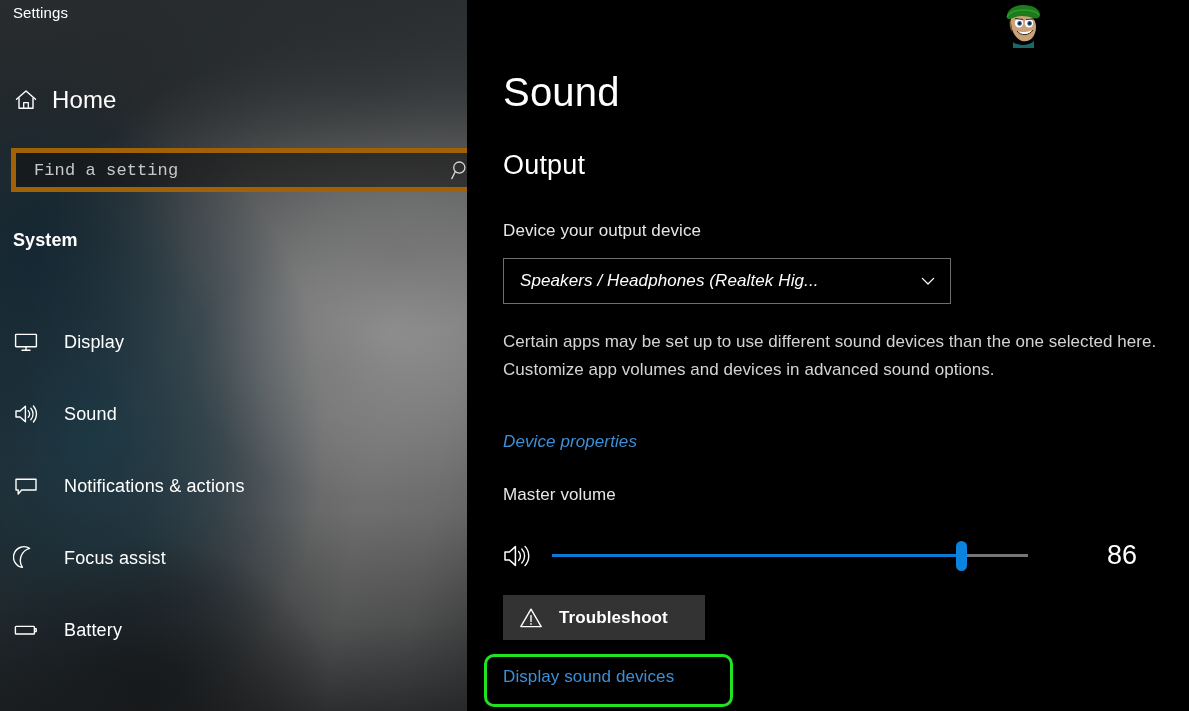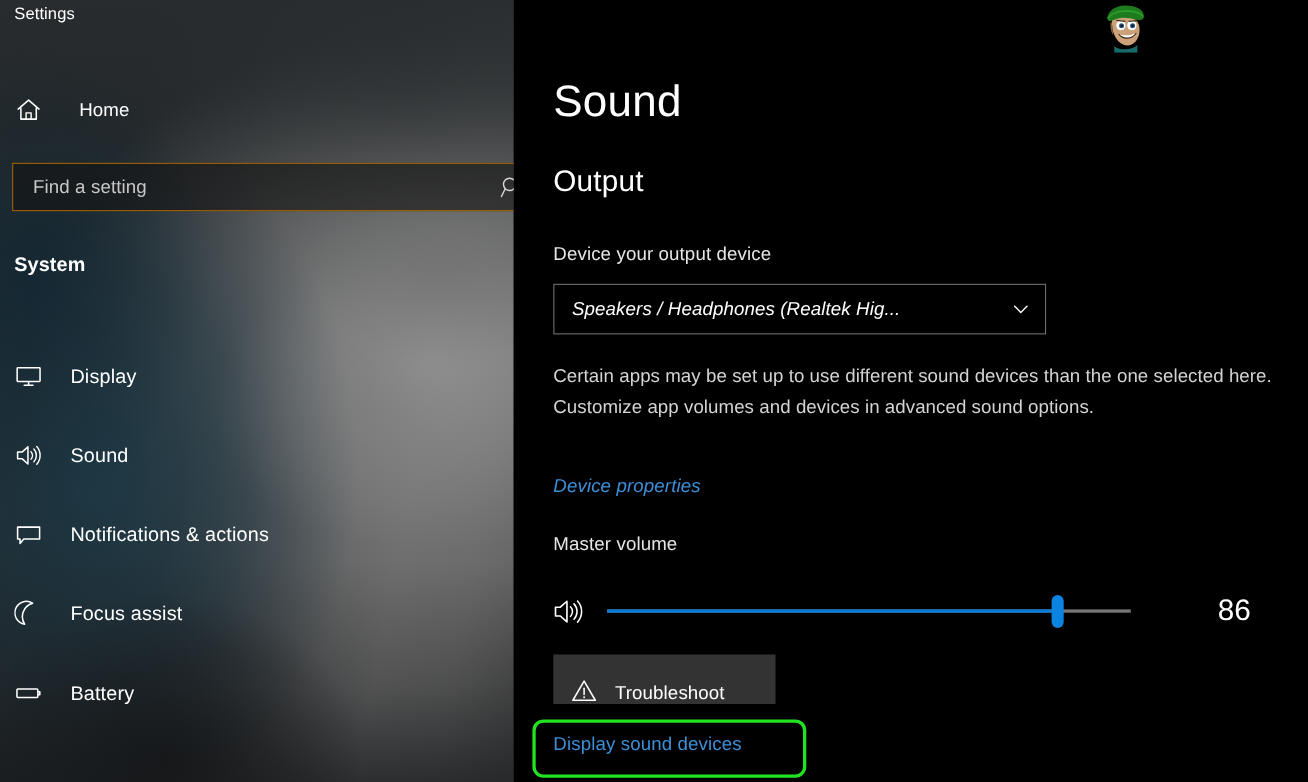--- a/index.html
+++ b/index.html
@@ -80,34 +80,35 @@
     width: 467px; height: 40px;
     display: flex;
     align-items: center;
   }
   #home-row .nav-icon {
     width: 44px;
     display: flex; justify-content: center; align-items: center;
     margin-left: 4px;
   }
   #home-row .nav-label {
-    font-size: 17px;
-    color: #ffffff;
-    margin-left: 24px;
+    font-size: 24px;
+    color: #ffffff;
+    margin-left: 4px;
     letter-spacing: 0.1px;
   }
 
   #search-box {
     position: absolute;
     left: 11px; top: 148px;
     width: 478px; height: 44px;
     background: rgba(20,20,20,0.62);
-    border: 1px solid #a16207;
+    border: 5px solid #a16207;
     display: flex;
     align-items: center;
+    font-family: Liberation Mono, monospace;
   }
   #search-input-text {
     flex: 1;
     font-size: 17px;
     color: #c8c8c8;
     padding-left: 18px;
     letter-spacing: 0.1px;
   }
   #search-icon-wrap {
     width: 46px;
@@ -282,22 +283,23 @@
     font-weight: 300;
     color: #ffffff;
   }
 
   #troubleshoot-button {
     position: absolute;
     left: 36px; top: 595px;
     width: 202px; height: 45px;
     background: #333333;
     display: flex;
-    align-items: flex-end;
+    align-items: center;
     cursor: pointer;
+    font-weight: bold;
   }
   #troubleshoot-icon {
     width: 56px;
     display: flex; justify-content: center; align-items: center;
   }
   #troubleshoot-label {
     font-size: 17px;
     color: #ffffff;
     letter-spacing: 0.1px;
   }

